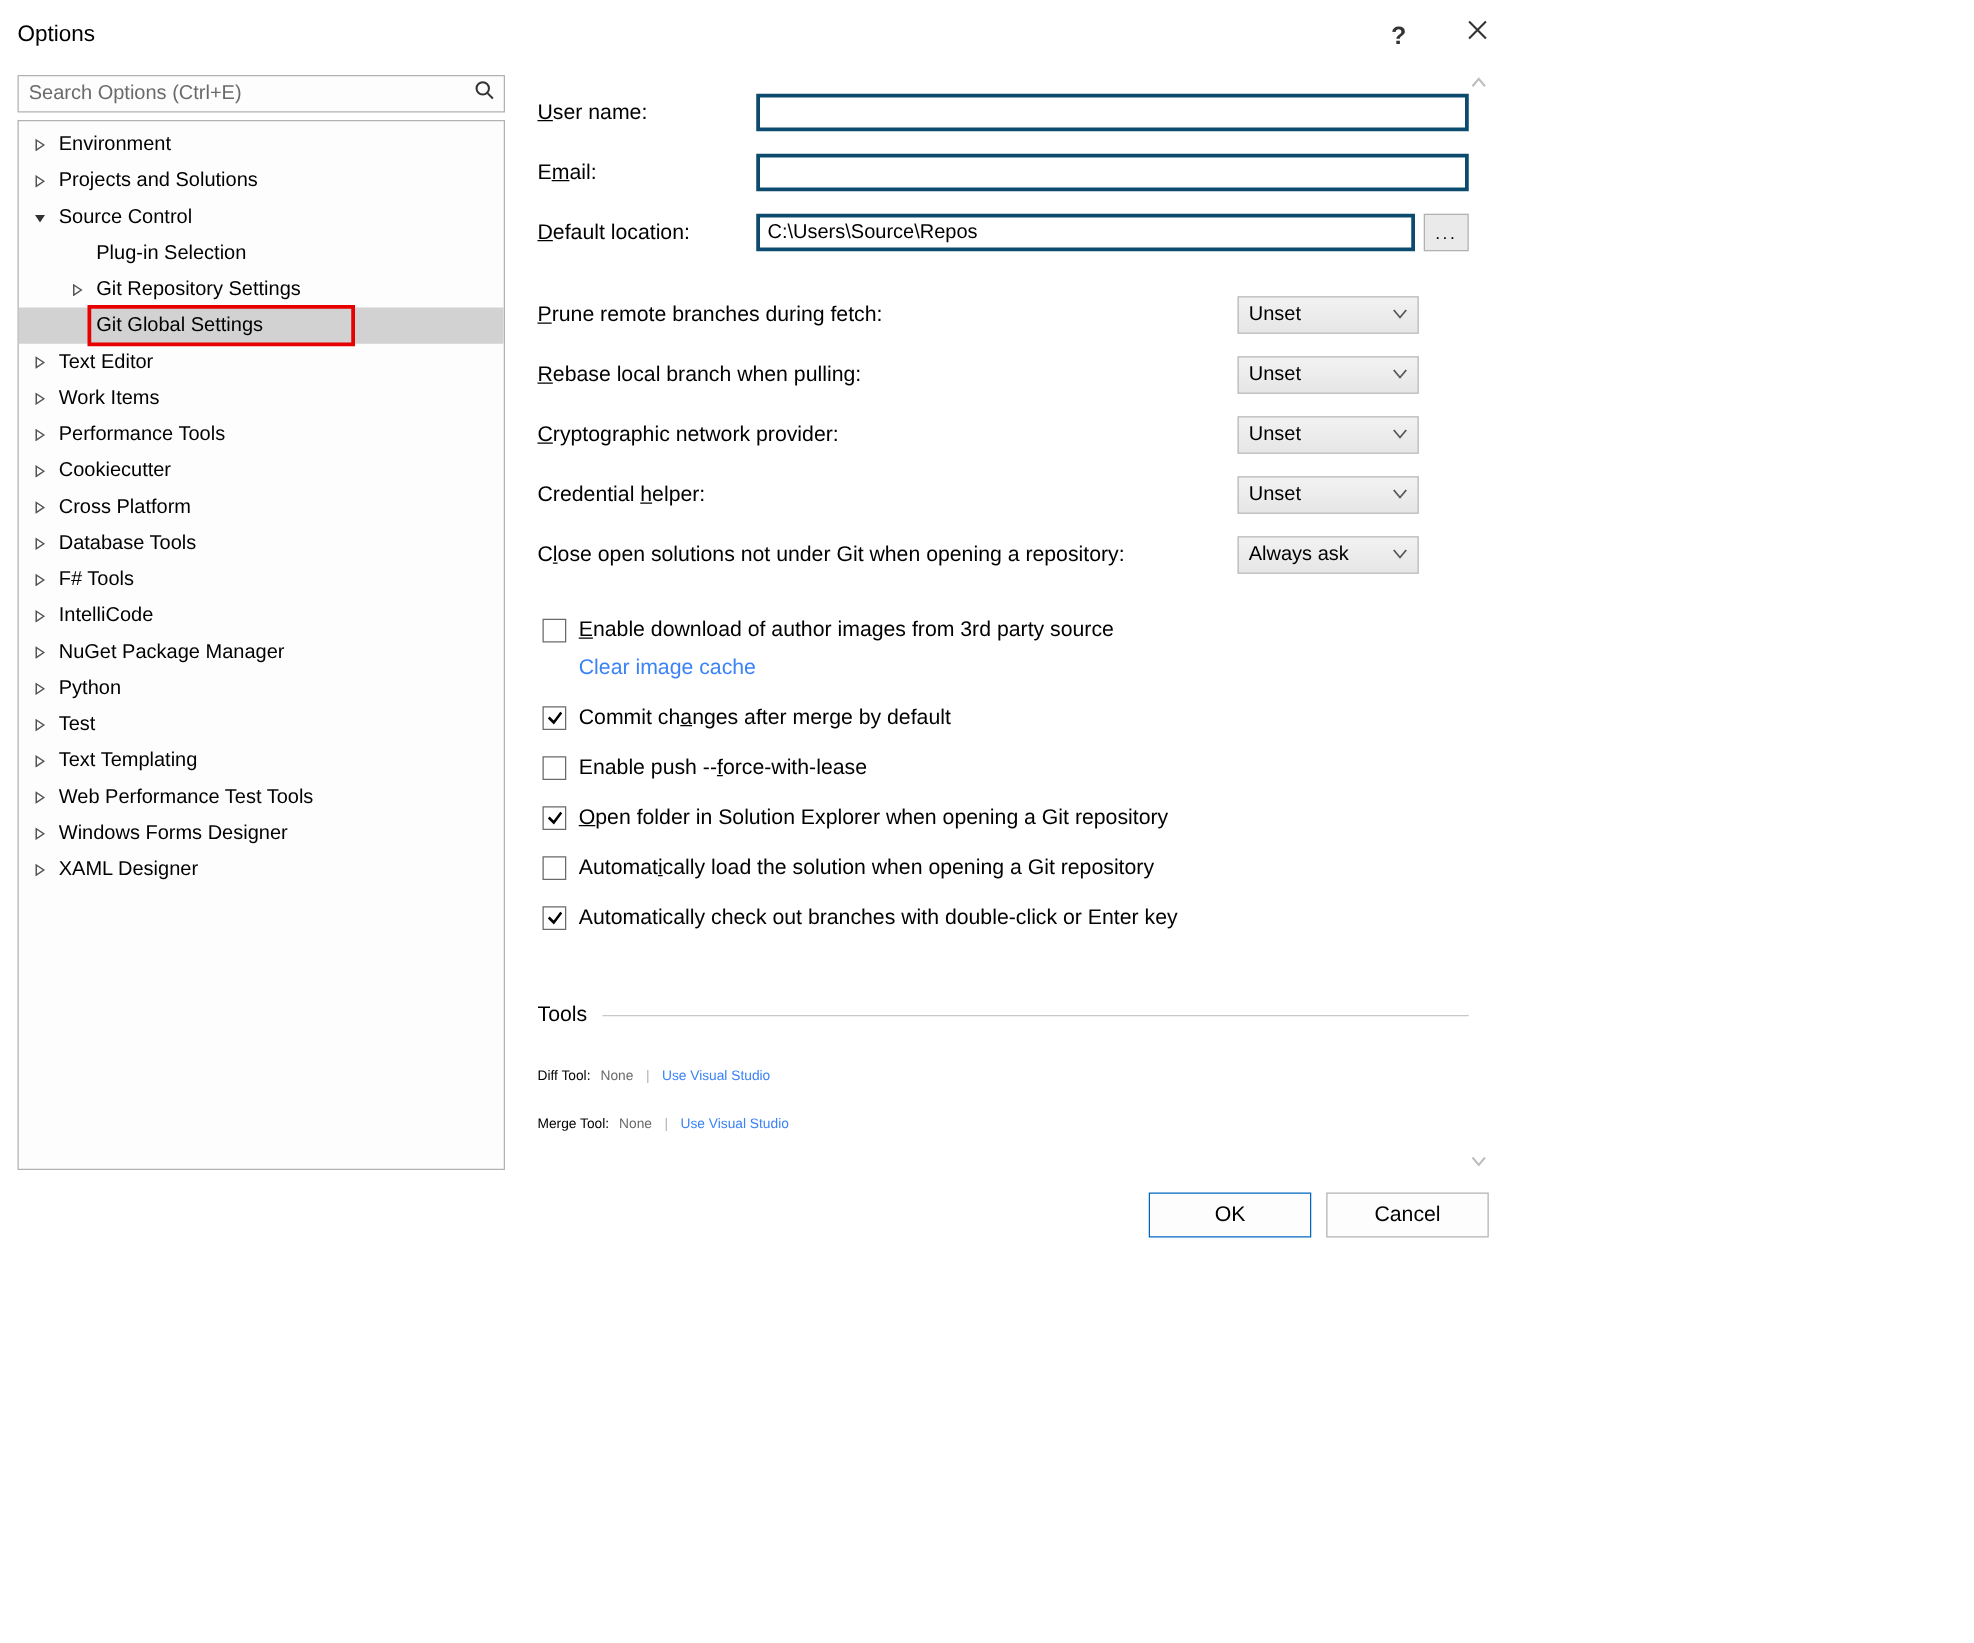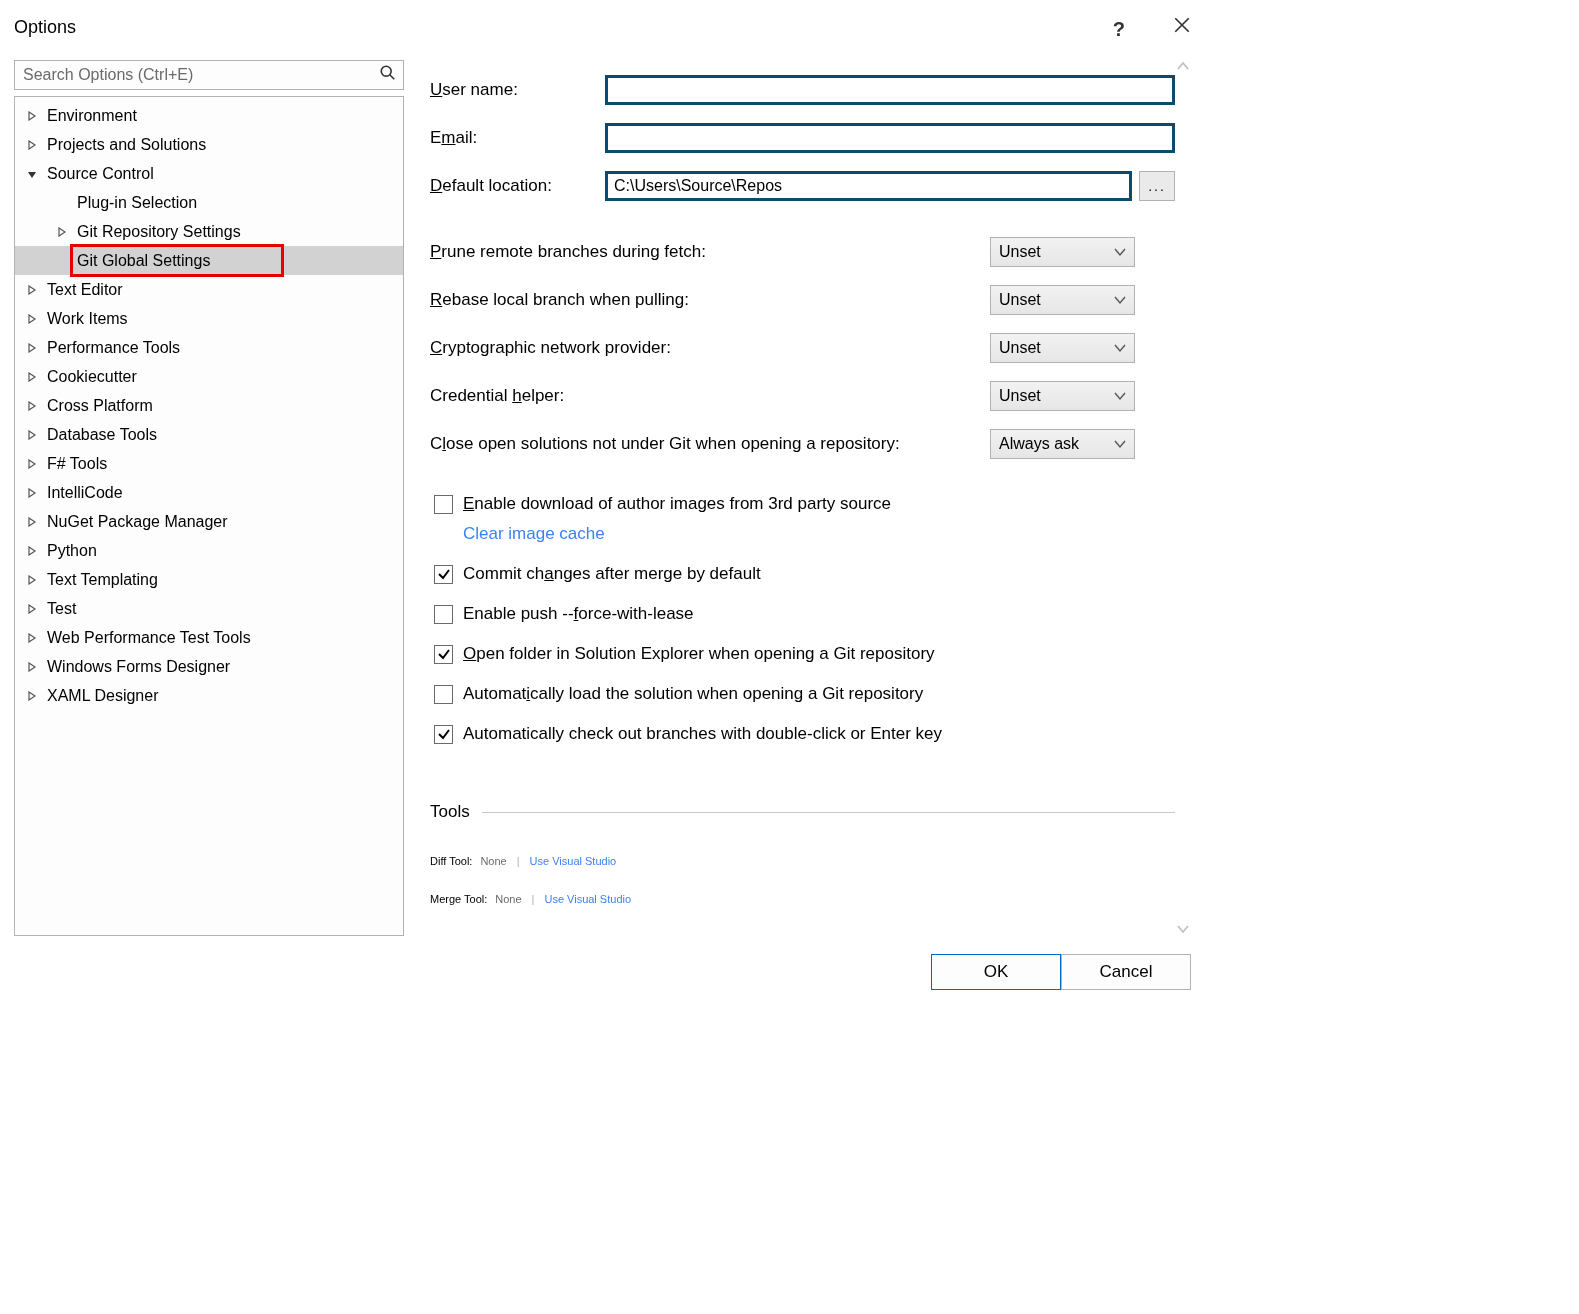--- a/index.html
+++ b/index.html
@@ -261,20 +261,21 @@
   .tool-row .label { margin-right: 2px; }
   .muted { color: #6a6a6a; }
   .sep { color: #b0b0b0; margin: 0 4px; }
 
   
   .footer {
     display: flex;
     justify-content: flex-end;
     align-items: center;
     padding: 18px 14px 18px 0;
+    gap: 12px;
   }
   .btn {
     min-width: 130px;
     height: 36px;
     border: 1px solid #b2b2b2;
     background: #fdfdfd;
     font-size: 17px;
     cursor: pointer;
   }
   .btn.primary {
@@ -430,29 +431,29 @@
               </svg>
             </span>
             <span>Python</span>
           </div>
           <div class="tree-item level-0">
             <span class="expander">
               <svg width="10" height="10" viewBox="0 0 10 10">
                 <path d="M2 1 L8 5 L2 9 Z" fill="none" stroke="#555" stroke-width="1.2"></path>
               </svg>
             </span>
+            <span>Test</span>
+          </div>
+          <div class="tree-item level-0">
+            <span class="expander">
+              <svg width="10" height="10" viewBox="0 0 10 10">
+                <path d="M2 1 L8 5 L2 9 Z" fill="none" stroke="#555" stroke-width="1.2"></path>
+              </svg>
+            </span>
             <span>Text Templating</span>
-          </div>
-          <div class="tree-item level-0">
-            <span class="expander">
-              <svg width="10" height="10" viewBox="0 0 10 10">
-                <path d="M2 1 L8 5 L2 9 Z" fill="none" stroke="#555" stroke-width="1.2"></path>
-              </svg>
-            </span>
-            <span>Test</span>
           </div>
           <div class="tree-item level-0">
             <span class="expander">
               <svg width="10" height="10" viewBox="0 0 10 10">
                 <path d="M2 1 L8 5 L2 9 Z" fill="none" stroke="#555" stroke-width="1.2"></path>
               </svg>
             </span>
             <span>Web Performance Test Tools</span>
           </div>
           <div class="tree-item level-0">

